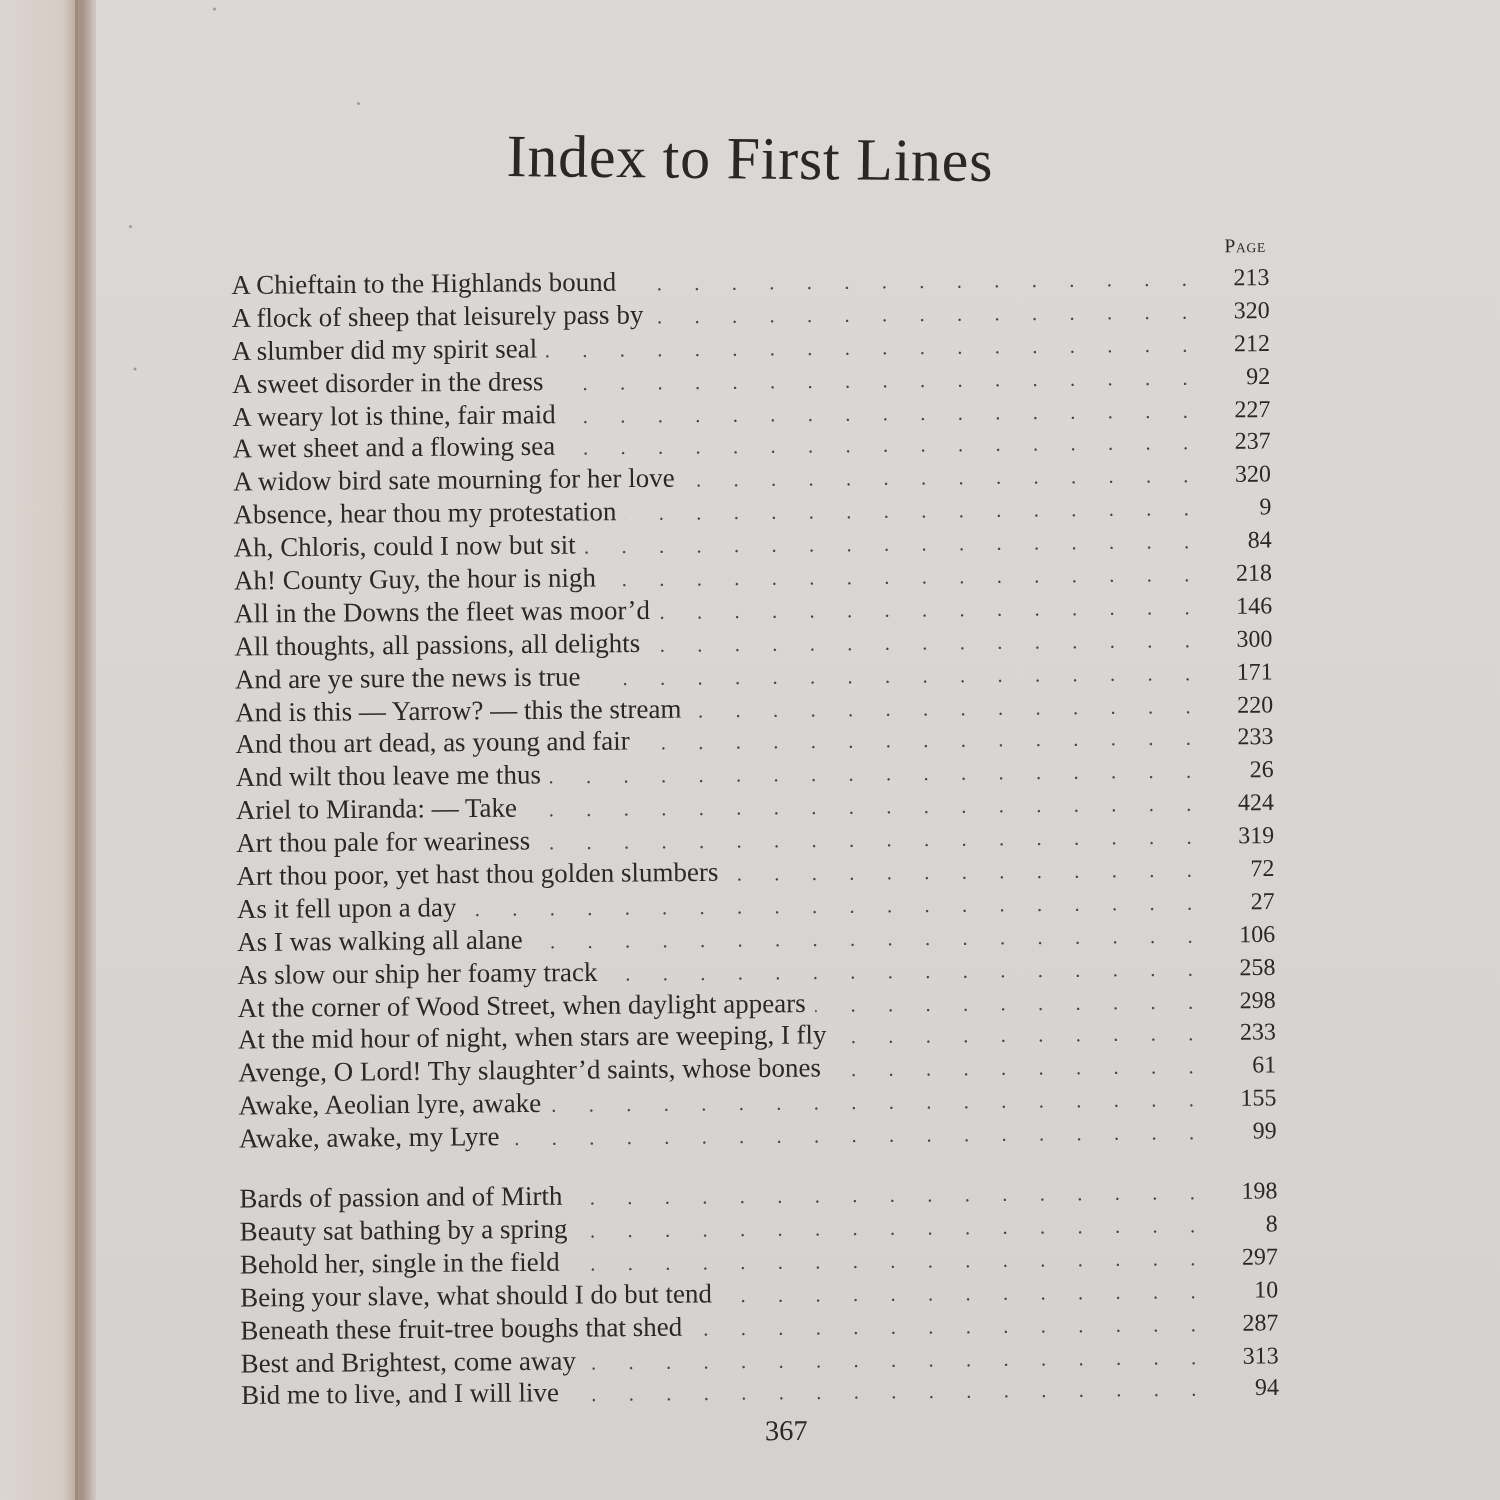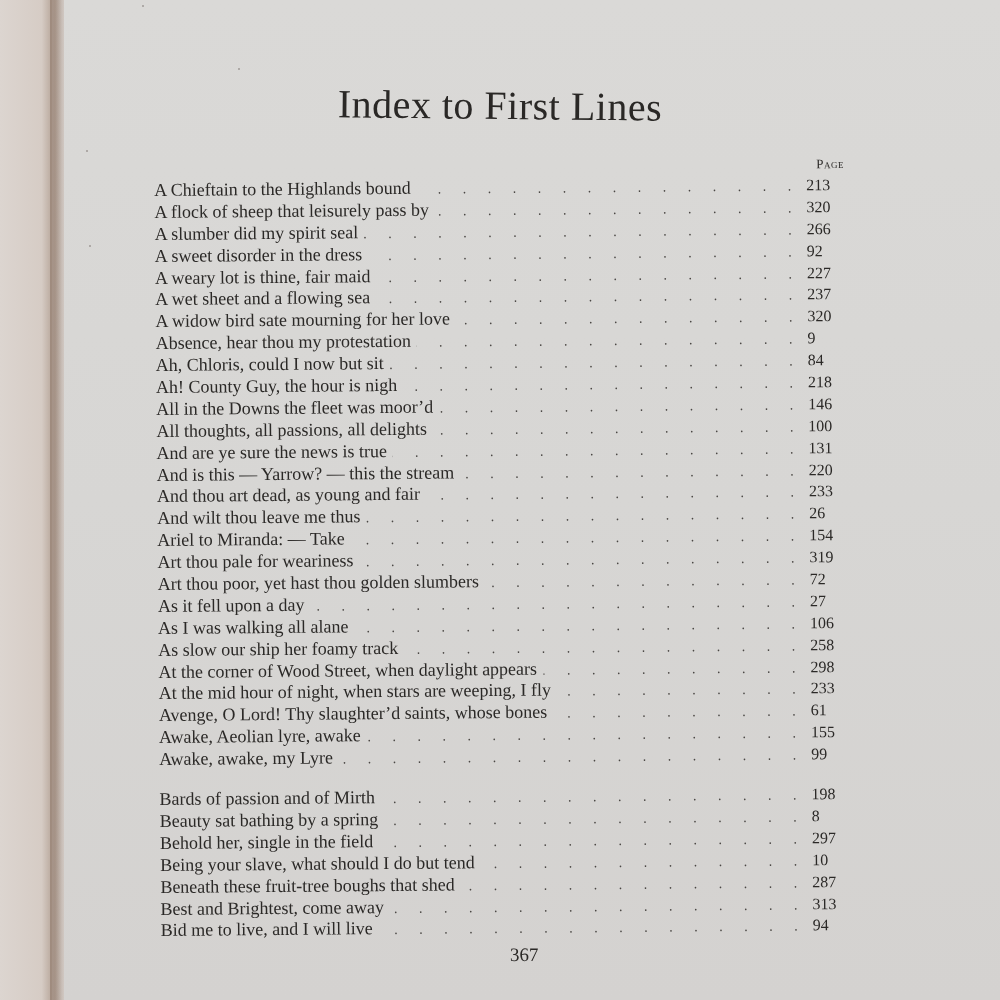--- a/index.html
+++ b/index.html
@@ -84,21 +84,21 @@
       overflow: hidden;
       margin: 0 6px;
       color: #4a4744;
       letter-spacing: 9px;
       font-size: 14px;
       text-align: right;
       direction: rtl;
     }
     .page-num {
       flex: 0 0 40px;
-      text-align: left;
+      text-align: right;
       font-size: 16px;
     }
     .folio {
       position: absolute;
       left: 510px;
       top: 944px;
       font-family: "Liberation Serif", "DejaVu Serif", serif;
       font-size: 19px;
       color: #2b2927;
       transform: rotate(-0.5deg);
@@ -136,21 +136,21 @@
     <span class="page-num">213</span>
   </div>
         <div class="row">
     <span class="line-text">A flock of sheep that leisurely pass by</span>
     <span class="leader">. . . . . . . . . . . . . . . . . . . . . . . . . . . . . . . . . . . . . . . . . . . . .</span>
     <span class="page-num">320</span>
   </div>
         <div class="row">
     <span class="line-text">A slumber did my spirit seal</span>
     <span class="leader">. . . . . . . . . . . . . . . . . . . . . . . . . . . . . . . . . . . . . . . . . . . . .</span>
-    <span class="page-num">266</span>
+    <span class="page-num">212</span>
   </div>
         <div class="row">
     <span class="line-text">A sweet disorder in the dress</span>
     <span class="leader">. . . . . . . . . . . . . . . . . . . . . . . . . . . . . . . . . . . . . . . . . . . . .</span>
     <span class="page-num">92</span>
   </div>
         <div class="row">
     <span class="line-text">A weary lot is thine, fair maid</span>
     <span class="leader">. . . . . . . . . . . . . . . . . . . . . . . . . . . . . . . . . . . . . . . . . . . . .</span>
     <span class="page-num">227</span>
@@ -181,46 +181,46 @@
     <span class="page-num">218</span>
   </div>
         <div class="row">
     <span class="line-text">All in the Downs the fleet was moor’d</span>
     <span class="leader">. . . . . . . . . . . . . . . . . . . . . . . . . . . . . . . . . . . . . . . . . . . . .</span>
     <span class="page-num">146</span>
   </div>
         <div class="row">
     <span class="line-text">All thoughts, all passions, all delights</span>
     <span class="leader">. . . . . . . . . . . . . . . . . . . . . . . . . . . . . . . . . . . . . . . . . . . . .</span>
-    <span class="page-num">100</span>
+    <span class="page-num">300</span>
   </div>
         <div class="row">
     <span class="line-text">And are ye sure the news is true</span>
     <span class="leader">. . . . . . . . . . . . . . . . . . . . . . . . . . . . . . . . . . . . . . . . . . . . .</span>
-    <span class="page-num">131</span>
+    <span class="page-num">171</span>
   </div>
         <div class="row">
     <span class="line-text">And is this — Yarrow? — this the stream</span>
     <span class="leader">. . . . . . . . . . . . . . . . . . . . . . . . . . . . . . . . . . . . . . . . . . . . .</span>
     <span class="page-num">220</span>
   </div>
         <div class="row">
     <span class="line-text">And thou art dead, as young and fair</span>
     <span class="leader">. . . . . . . . . . . . . . . . . . . . . . . . . . . . . . . . . . . . . . . . . . . . .</span>
     <span class="page-num">233</span>
   </div>
         <div class="row">
     <span class="line-text">And wilt thou leave me thus</span>
     <span class="leader">. . . . . . . . . . . . . . . . . . . . . . . . . . . . . . . . . . . . . . . . . . . . .</span>
     <span class="page-num">26</span>
   </div>
         <div class="row">
     <span class="line-text">Ariel to Miranda: — Take</span>
     <span class="leader">. . . . . . . . . . . . . . . . . . . . . . . . . . . . . . . . . . . . . . . . . . . . .</span>
-    <span class="page-num">154</span>
+    <span class="page-num">424</span>
   </div>
         <div class="row">
     <span class="line-text">Art thou pale for weariness</span>
     <span class="leader">. . . . . . . . . . . . . . . . . . . . . . . . . . . . . . . . . . . . . . . . . . . . .</span>
     <span class="page-num">319</span>
   </div>
         <div class="row">
     <span class="line-text">Art thou poor, yet hast thou golden slumbers</span>
     <span class="leader">. . . . . . . . . . . . . . . . . . . . . . . . . . . . . . . . . . . . . . . . . . . . .</span>
     <span class="page-num">72</span>

